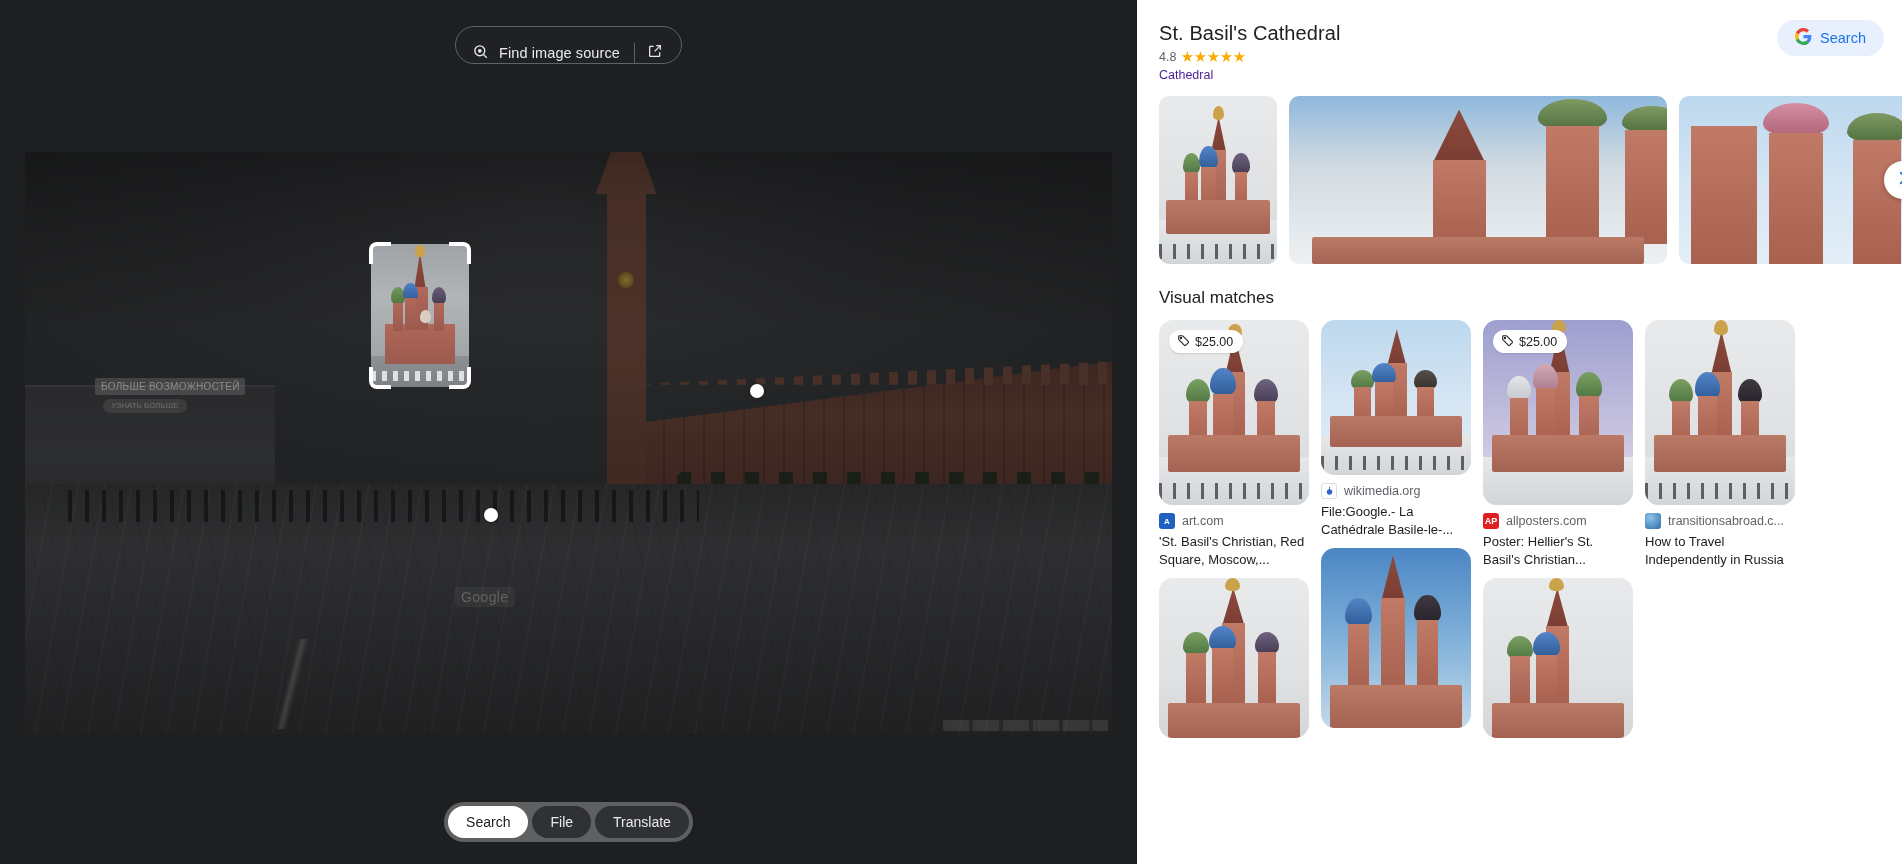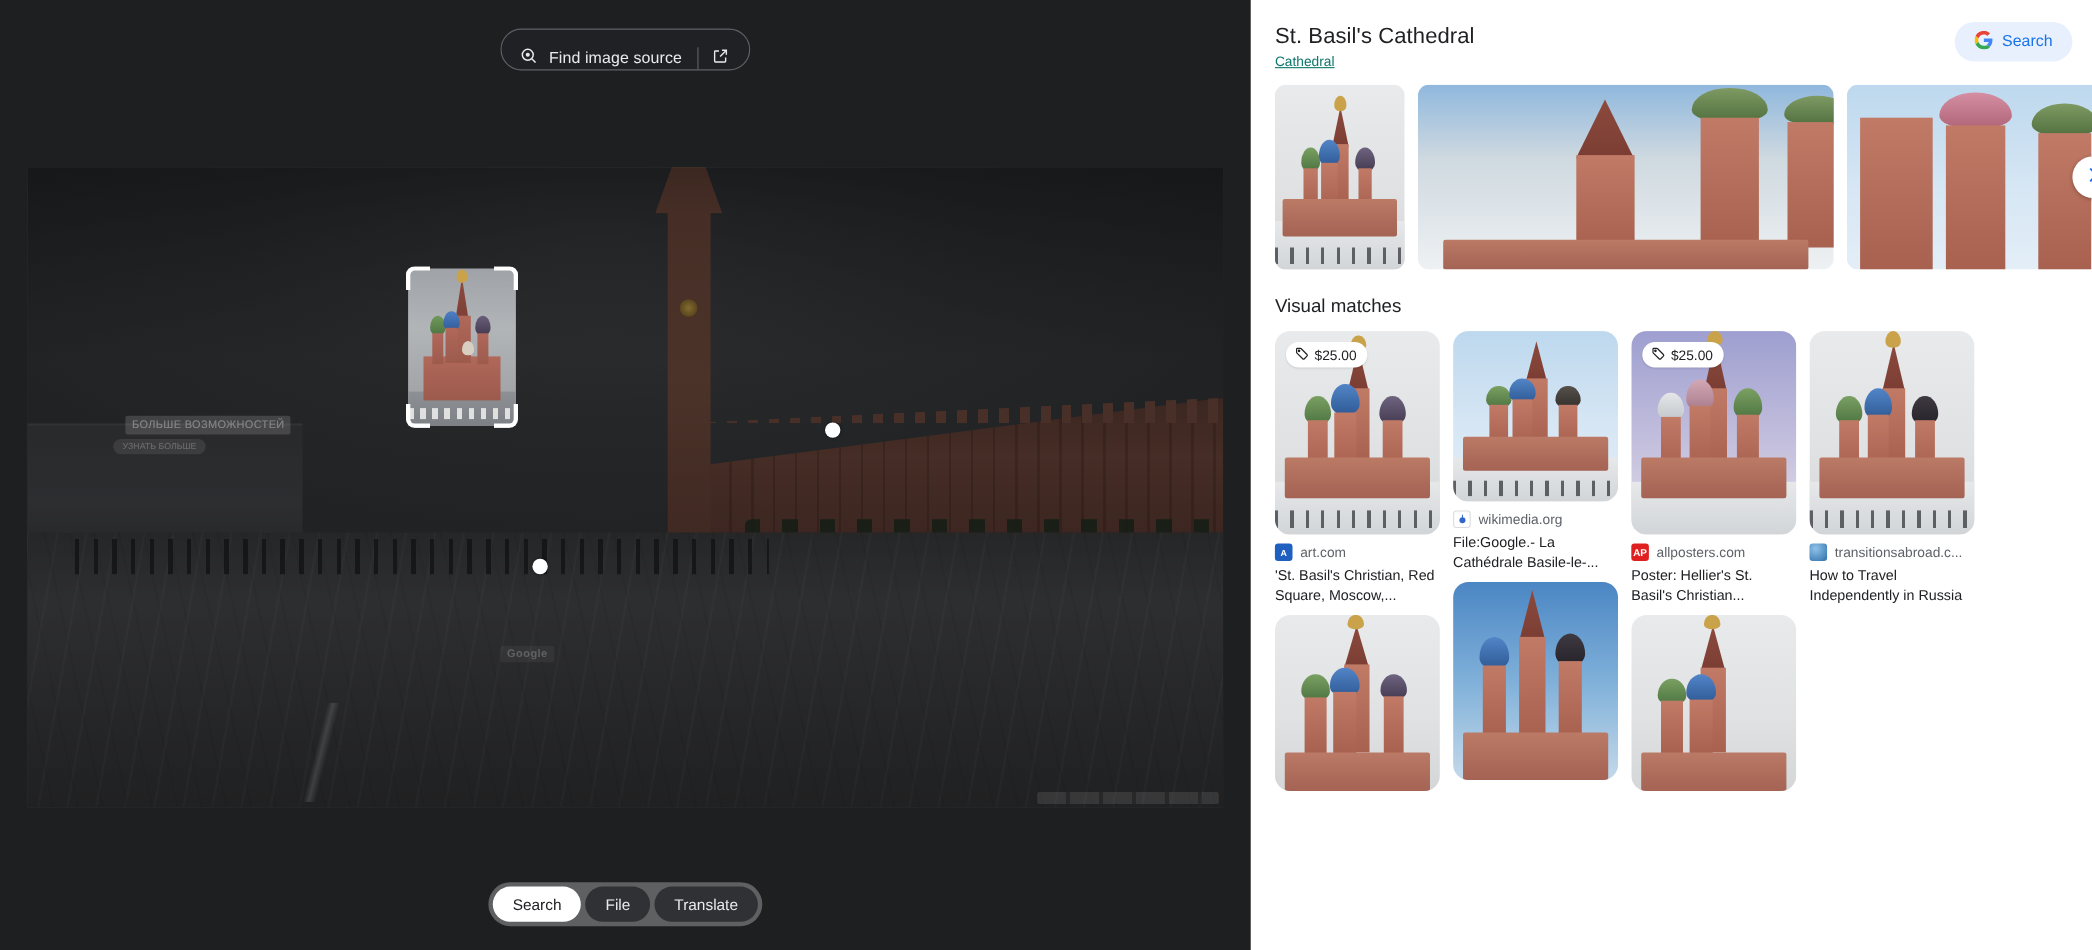--- a/index.html
+++ b/index.html
@@ -61,21 +61,21 @@
     position:absolute; left:2%; top:62%; width:46%; height:36%;
     background: linear-gradient(104deg, transparent 48%, rgba(255,255,255,.22) 49%, transparent 50.2%);
   }
   
   .gum {
     position: absolute; left: 0; top: 40%; width: 23%; height: 21%;
     background: linear-gradient(180deg, #3f4042 0%, #45464a 60%, #3a3b3d 100%);
     border-top: 2px solid #4d4e52;
   }
   .gum-banner {
-    position:absolute; left: 89px; top: 226px; width: 150px; height: 17px;
+    position:absolute; left: 70px; top: 226px; width: 150px; height: 17px;
     background: rgba(215,215,215,.30); border-radius: 2px;
     color: rgba(245,245,245,.72); font-size: 10px; line-height: 17px;
     padding-left: 6px; overflow: hidden; white-space: nowrap; letter-spacing:.3px;
   }
   .gum-banner2 {
     position:absolute; left: 78px; top: 247px; width: 84px; height: 14px;
     background: rgba(190,190,190,.22); border-radius: 7px;
     color: rgba(235,235,235,.5); font-size: 8px; line-height: 14px; text-align:center;
     overflow:hidden; white-space: nowrap;
   }
@@ -147,22 +147,22 @@
   .c-br { right:-2px; bottom:-2px; border-left:0; border-top:0; border-radius:0 0 8px 0; }
 
   .handle {
     position:absolute; width:14px; height:14px; border-radius:50%;
     background:#fff; box-shadow: 0 0 3px rgba(0,0,0,.45); z-index:7;
   }
   .h-right { left: 459px; top: 356px; }
   .h-far   { left: 725px; top: 232px; }
 
   .wm {
-    position:absolute; left:430px; top:435px; font-size:10px;
-    color: rgba(255,255,255,.22); letter-spacing:.4px; font-weight:700;
+    position:absolute; left:430px; top:435px; font-size:14px;
+    color: rgba(255,255,255,.22); letter-spacing:.4px; font-weight:400;
     background: rgba(255,255,255,.05); padding:2px 6px; border-radius:3px;
   }
   .attrib {
     position:absolute; right:4px; bottom:3px; height:11px; width:165px;
     background: repeating-linear-gradient(90deg, rgba(255,255,255,.10) 0 26px, rgba(255,255,255,.03) 26px 30px);
     border-radius:2px;
   }
 
   
   .modebar-wrap { position:absolute; bottom:22px; left:0; width:1137px; display:flex; justify-content:center; }
@@ -182,21 +182,21 @@
     position:relative; width:765px; height:864px; background:#fff;
     flex: 0 0 765px; overflow:hidden;
   }
   .head { padding: 22px 0 0 22px; }
   .title { font-size:20px; color:#202124; letter-spacing:.1px; }
   .rating { display:flex; align-items:center; gap:5px; margin-top:5px; }
   .rating .num { font-size:12.5px; color:#5f6368; }
   .stars { display:flex; gap:1px; }
   .star { width:12px; height:12px; background:#f9ab00;
           clip-path: polygon(50% 0,61% 35%,98% 35%,68% 57%,79% 91%,50% 70%,21% 91%,32% 57%,2% 35%,39% 35%); }
-  .subtitle { font-size:12.5px; color:#0f766e; margin-top:4px;text-decoration:underline; }
+  .subtitle { font-size:12.5px; color:#4c1d95; margin-top:4px; }
 
   .gsearch {
     position:absolute; top:20px; right:18px;
     display:flex; align-items:center; gap:8px;
     height:36px; padding:0 18px; border-radius:18px;
     background:#e8f0fe; color:#1a73e8; font-size:14.5px; cursor:pointer;
   }
 
   .carousel { position:relative; margin-top:14px; height:168px; }
   .carousel-track { display:flex; gap:12px; padding-left:22px; height:168px; }
@@ -335,20 +335,30 @@
           <path fill="#4285F4" d="M46.1 24.5c0-1.6-.1-3.2-.4-4.7H24v9h12.4c-.5 2.9-2.2 5.4-4.7 7l7.6 5.9c4.4-4.1 6.8-10.1 6.8-17.2z"></path>
           <path fill="#FBBC05" d="M10.4 28.7c-.5-1.5-.8-3-.8-4.7s.3-3.2.8-4.7l-7.8-6.1C1 16.4 0 20.1 0 24s1 7.6 2.6 10.8l7.8-6.1z"></path>
           <path fill="#34A853" d="M24 48c6.5 0 11.9-2.1 15.9-5.8l-7.6-5.9c-2.1 1.4-4.8 2.3-8.3 2.3-6.4 0-11.7-3.8-13.6-9.9l-7.8 6.1C6.5 42.6 14.6 48 24 48z"></path>
         </svg>
       </span>
       <span>Search</span>
     </div>
 
     <div class="head">
       <div class="title">St. Basil's Cathedral</div>
+      <div class="rating">
+        <span class="num">4.8</span>
+        <span class="stars">
+          <i class="star"></i>
+          <i class="star"></i>
+          <i class="star"></i>
+          <i class="star"></i>
+          <i class="star"></i>
+        </span>
+      </div>
       <div class="subtitle">Cathedral</div>
     </div>
 
     <div class="carousel">
       <div class="carousel-track">
         <div class="cthumb" style="width:118px">
           <div class="scene s-sky-grey"></div>
             <div class="s-snow"></div>
           <div class="pk" style="left:44%;top:12%;width:13%;height:22%;"></div>
           <div class="dm" style="left:46%;top:6%;width:9%;height:8%;background:#c9a24a;"></div>

